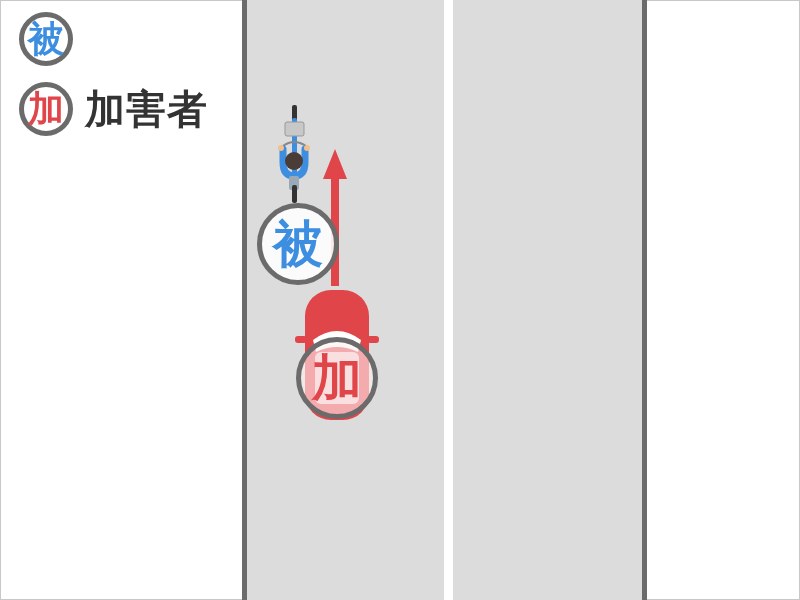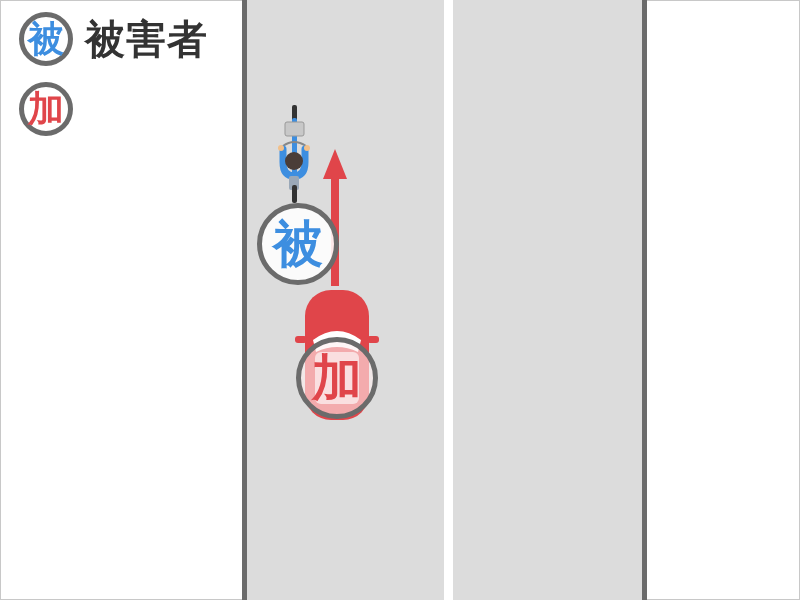--- a/index.html
+++ b/index.html
@@ -19,24 +19,24 @@
 
 <div class="frame"></div>
 
 <div class="road"></div>
 <div class="edge-line" style="left:242px"></div>
 <div class="center-line"></div>
 <div class="edge-line" style="left:642px"></div>
 
 <div class="legend-row" style="top:12px">
   <div class="legend-badge" style="color:#3d8ee0">被</div>
-  <span class="legend-label">被害者</span>
 </div>
 <div class="legend-row" style="top:82px">
   <div class="legend-badge" style="color:#e0454a">加</div>
+  <span class="legend-label">加害者</span>
 </div>
 
 <svg width="800" height="600" viewBox="0 0 800 600">
 
   <g>
     <rect x="292" y="105" width="5" height="18" rx="2" fill="#333"></rect>
     <rect x="292" y="118" width="5" height="80" rx="2" fill="#3d8ee0"></rect>
     <rect x="285" y="122" width="19" height="14" rx="2" fill="#c8c8c8" stroke="#999" stroke-width="1"></rect>
     <path d="M283 146 Q294 138 306 146" stroke="#888" stroke-width="2" fill="none"></path>
     <path d="M283 149 L283 162 Q283 176 294 176 Q305 176 305 162 L305 149" stroke="#3d8ee0" stroke-width="7" fill="none" stroke-linecap="round"></path>

